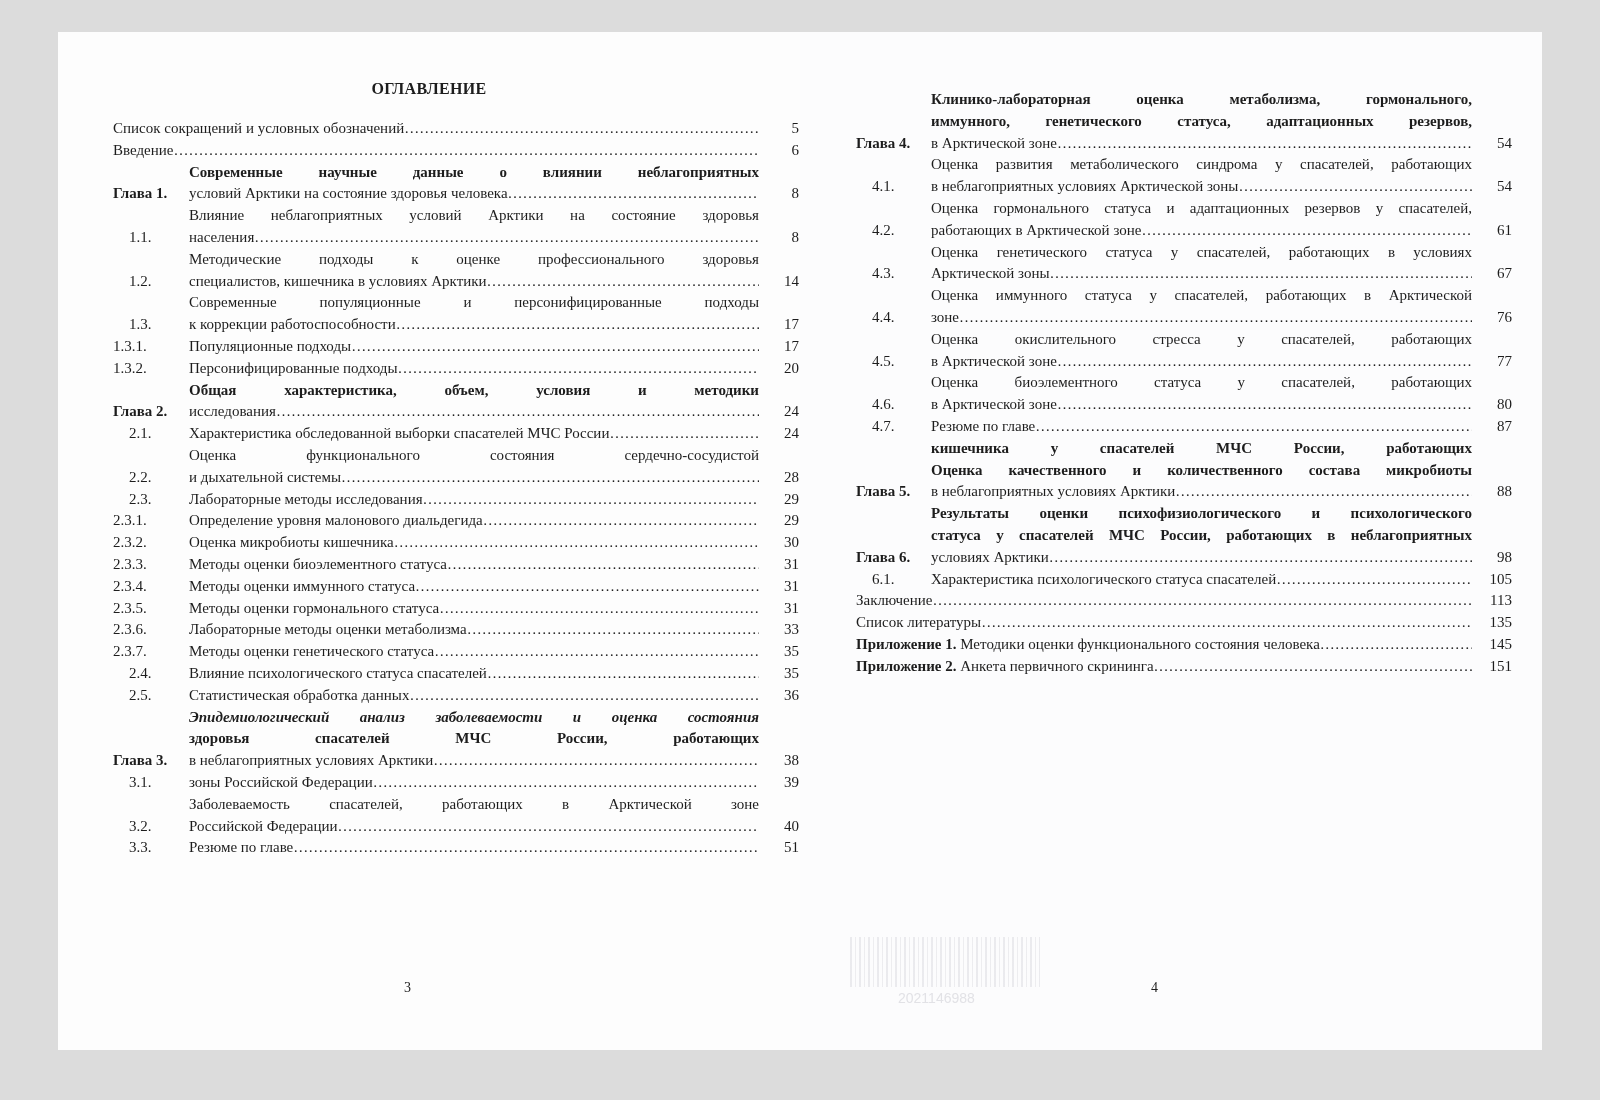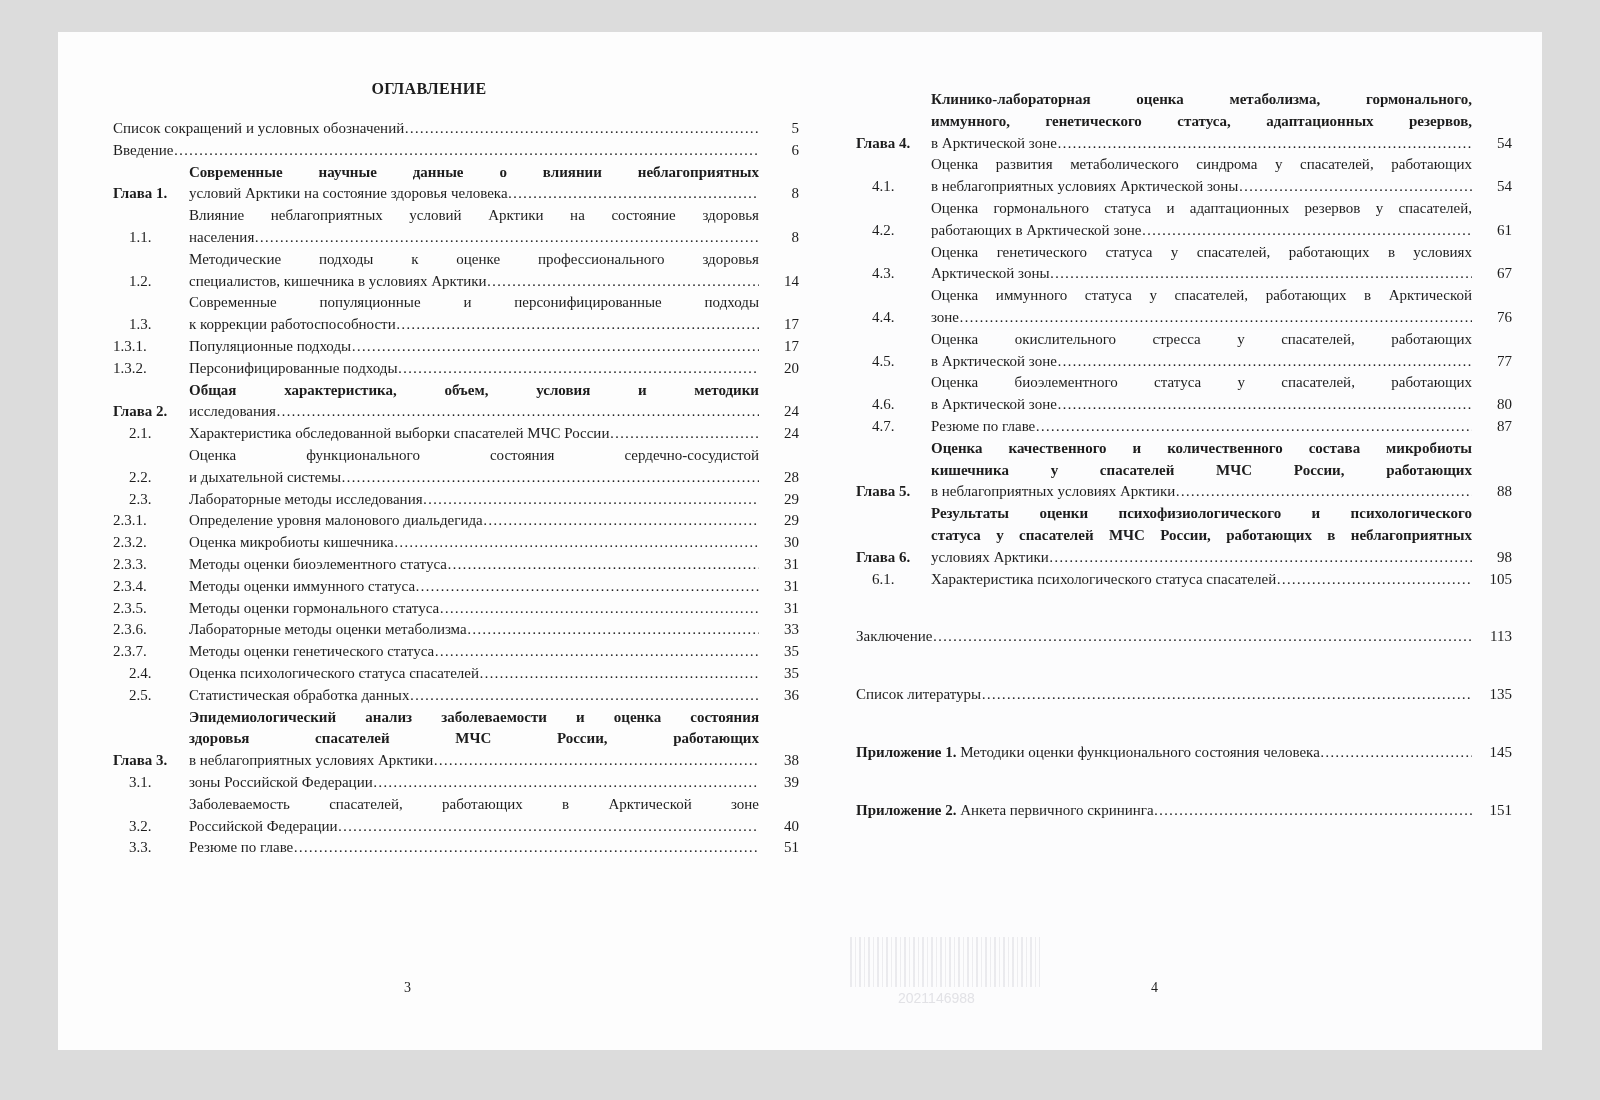--- a/index.html
+++ b/index.html
@@ -51,21 +51,21 @@
     .num.l2 { padding-left: 16px; }
     .entry.chapter .num { padding-left: 0; font-weight: bold; }
     .text { text-align: justify; text-align-last: left; }
     .entry.chapter .text { font-weight: bold; }
     .text-wrap { overflow: hidden; white-space: normal; }
     .line-last { display: flex; white-space: nowrap; overflow: hidden; }
     .line-last .lt { flex: 0 0 auto; }
     .line-last .dots { flex: 1 1 auto; overflow: hidden; white-space: nowrap; }
     .pg { text-align: right; padding-right: 4px; }
     .page-right .entry { grid-template-columns: 75px 1fr 44px; }
-    .page-right .entry.noindent { grid-template-columns: 0px 1fr 44px; margin-top: 36px; }
+    .page-right .entry.noindent { grid-template-columns: 0px 1fr 44px; }
     .app-label { font-weight: bold; }
 
     .footer-num {
       position: absolute; bottom: 54px;
       font-size: 14px;
     }
     .page-left .footer-num { left: 346px; }
     .page-right .footer-num { left: 351px; }
     .barcode {
       position: absolute; left: 50px; top: 905px; width: 190px; height: 50px;
@@ -274,40 +274,40 @@
               <span class="lt">Методы оценки генетического статуса</span>
               <span class="dots">………………………………………………………………………………………………………………………………</span>
             </div>
           </div>
           <div class="pg" style="font-weight: normal;">35</div>
         </div>
         <div class="entry">
           <div class="num l2">2.4.</div>
           <div class="text-wrap">
             <div class="line-last">
-              <span class="lt">Оценка психологического статуса спасателей</span>
+              <span class="lt">Влияние психологического статуса спасателей</span>
               <span class="dots">………………………………………………………………………………………………………………………………</span>
             </div>
           </div>
           <div class="pg" style="font-weight: normal;">35</div>
         </div>
         <div class="entry">
           <div class="num l2">2.5.</div>
           <div class="text-wrap">
             <div class="line-last">
               <span class="lt">Статистическая обработка данных</span>
               <span class="dots">………………………………………………………………………………………………………………………………</span>
             </div>
           </div>
           <div class="pg" style="font-weight: normal;">36</div>
         </div>
         <div class="entry chapter">
           <div class="num">Глава 3.</div>
           <div class="text-wrap">
-            <div class="text" style="text-align-last: justify;">Эпидемиологический анализ заболеваемости и оценка состояния</div>
+            <div class="text" style="text-align-last: justify; font-style: italic;">Эпидемиологический анализ заболеваемости и оценка состояния</div>
             <div class="text" style="text-align-last: justify;">здоровья спасателей МЧС России, работающих</div>
             <div class="line-last">
               <span class="lt">в неблагоприятных условиях Арктики</span>
               <span class="dots" style="font-weight: normal;">………………………………………………………………………………………………………………………………</span>
             </div>
           </div>
           <div class="pg" style="font-weight: normal;">38</div>
         </div>
         <div class="entry">
           <div class="num l2">3.1.</div>
@@ -429,22 +429,22 @@
             <div class="line-last">
               <span class="lt">Резюме по главе</span>
               <span class="dots">………………………………………………………………………………………………………………………………</span>
             </div>
           </div>
           <div class="pg" style="font-weight: normal;">87</div>
         </div>
         <div class="entry chapter">
           <div class="num">Глава 5.</div>
           <div class="text-wrap">
+            <div class="text" style="text-align-last: justify;">кишечника у спасателей МЧС России, работающих</div>
             <div class="text" style="text-align-last: justify;">Оценка качественного и количественного состава микробиоты</div>
-            <div class="text" style="text-align-last: justify;">кишечника у спасателей МЧС России, работающих</div>
             <div class="line-last">
               <span class="lt">в неблагоприятных условиях Арктики</span>
               <span class="dots" style="font-weight: normal;">………………………………………………………………………………………………………………………………</span>
             </div>
           </div>
           <div class="pg" style="font-weight: normal;">88</div>
         </div>
         <div class="entry chapter">
           <div class="num">Глава 6.</div>
           <div class="text-wrap">

